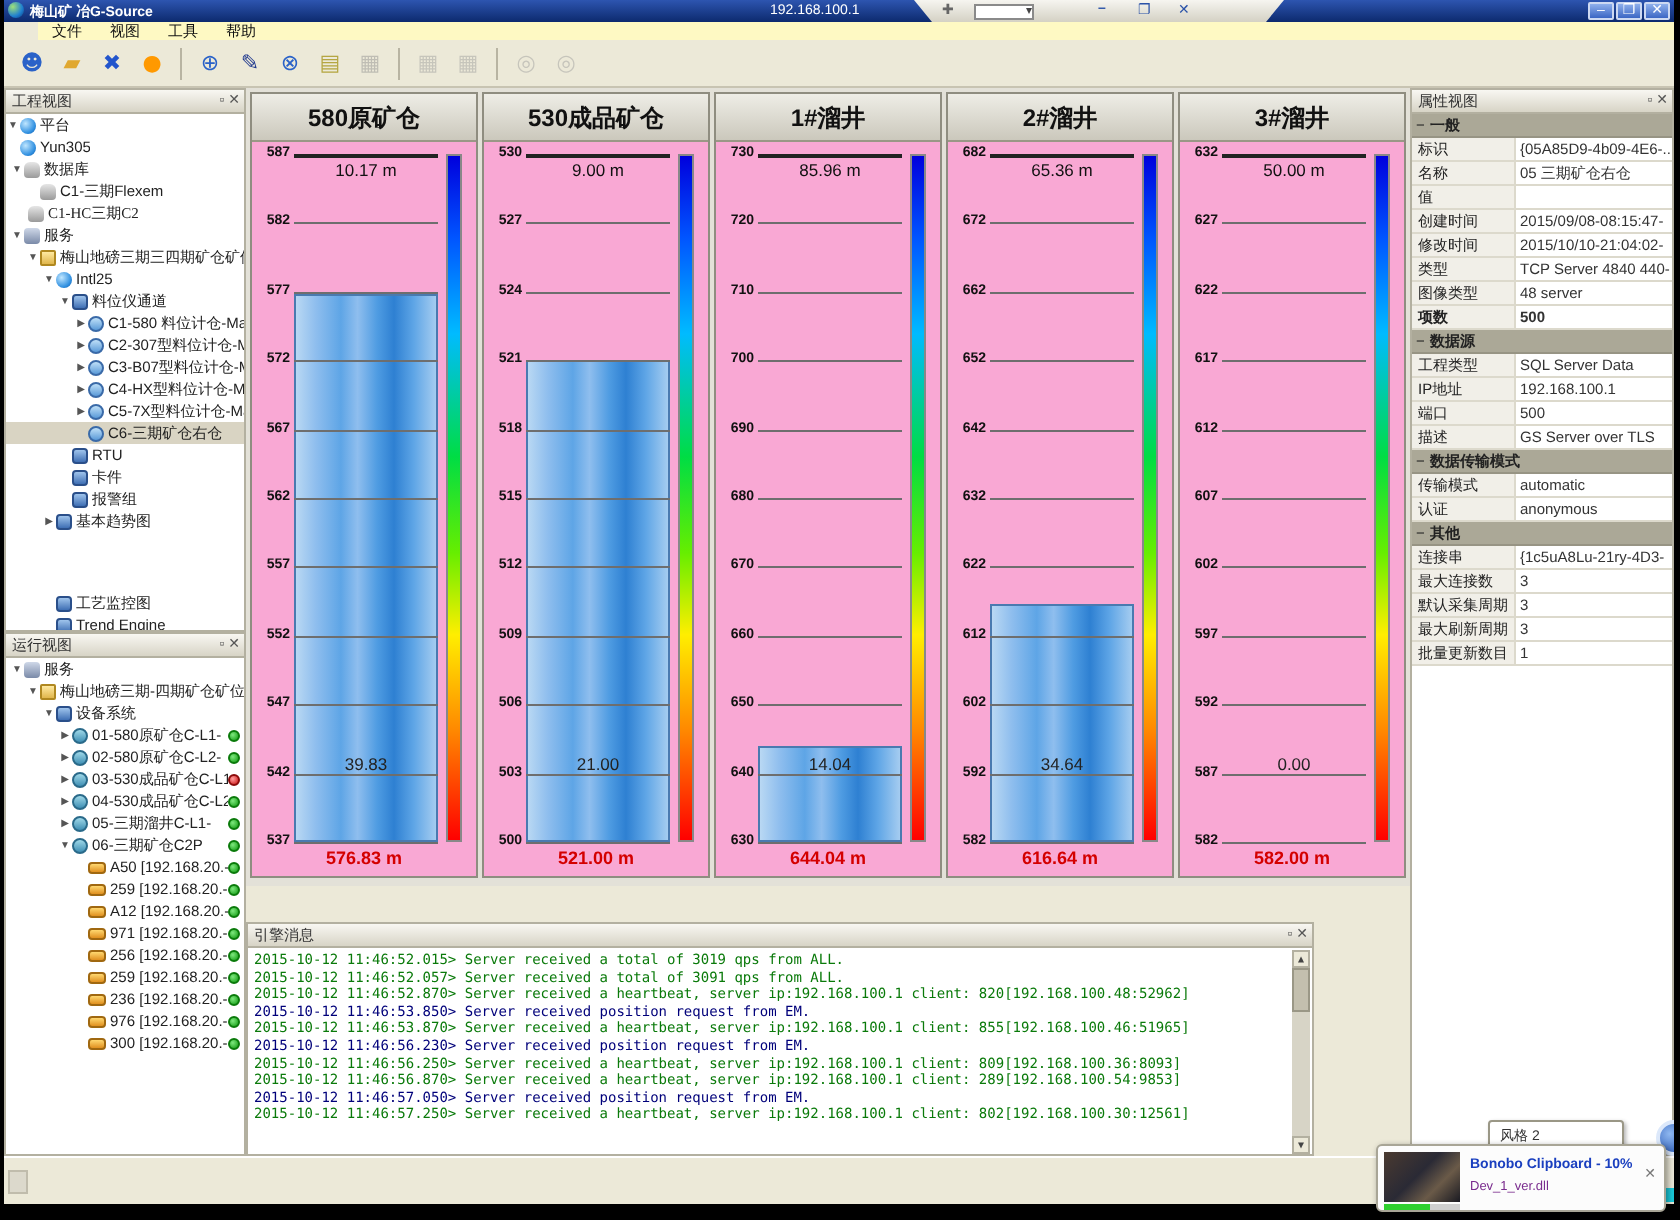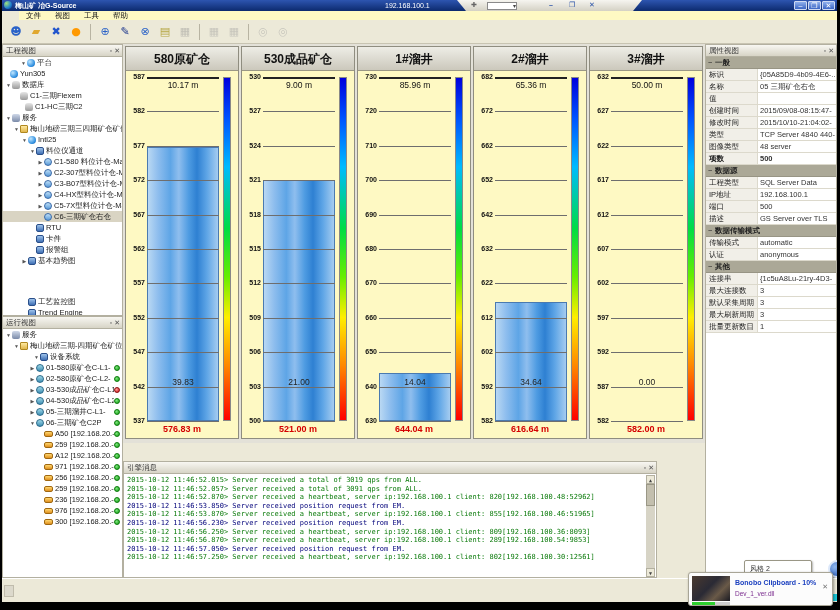--- a/index.html
+++ b/index.html
@@ -68,21 +68,21 @@
 
   
   #main { position:absolute; left:121px; top:44px; width:582px; height:534px; }
   #tabstrip { height:18px; background:#d7d4c6; border-bottom:1px solid #9a9786; padding:2px 2px 0 2px; display:flex; gap:2px; }
   .tab { height:16px; padding:0 5px; font-size:7.5px; line-height:15px; border:1px solid #9a9786;
     border-bottom:none; border-radius:2px 2px 0 0; background:#c9c6b8; color:#333; display:flex; align-items:center; gap:3px; }
   .tab.active { background:#f2f0e8; }
   .tab .ticon { font-size:7px; }
   .tab .tclose { font-size:7px; color:#333; margin-left:2px; }
   #gauge-area { height:399px; background:#e3e1d8; display:flex; gap:2px; padding:2px; }
-  .gauge { width:114px; height:393px; background:#fef9c3; border:1px solid #8f8d80; position:relative; }
+  .gauge { width:114px; height:393px; background:#f9a8d4; border:1px solid #8f8d80; position:relative; }
   .gtitle { height:24px; background:linear-gradient(#eeede6,#cbc8bc); border-bottom:1px solid #9a9786;
     text-align:center; font-size:12px; font-weight:bold; line-height:24px; color:#111; }
   .gbody { position:relative; height:367px; }
   .gtick { position:absolute; left:0; width:19px; text-align:right; font-size:7px; font-weight:bold; color:#111; }
   .gline { position:absolute; left:21px; width:72px; height:1px; background:#6e6e6e; }
   .gline.top { height:2px; background:#222; }
   .gfill { position:absolute; left:21px; width:72px;
     background:linear-gradient(90deg,#b9d8f3 0%,#8fbeee 14%,#5ea5e6 32%,#8fbeee 44%,#4f9ce2 58%,#2e80d2 70%,#5ea5e6 84%,#a5ccf0 100%);
     border:1px solid #4a7ab0; }
   .gempty { position:absolute; left:21px; width:72px; text-align:center; font-size:8.5px; color:#111; }
@@ -180,41 +180,41 @@
       <span class="tbtn dis" style="color: rgb(154, 154, 154);">◎</span>
       <span class="tbtn dis" style="color: rgb(154, 154, 154);">◎</span>
     </div>
 
   <div id="panel-project">
     <div class="panel-header">
       <span>工程视图</span>
       <span class="ph-btns">▫ ✕</span>
     </div>
     <div class="tree-body" id="project-tree">
-        <div class="trow" style="padding-left: 17px;">
+        <div class="trow" style="padding-left: 0;">
           <span class="arrow">▼</span>
           <span class="tico globe"></span>
           <span class="tlabel">平台</span>
         </div>
         <div class="trow" style="">
           <span class="arrow"></span>
           <span class="tico globe"></span>
           <span class="tlabel">Yun305</span>
         </div>
         <div class="trow" style="padding-left: 2px;">
           <span class="arrow">▼</span>
           <span class="tico db"></span>
           <span class="tlabel">数据库</span>
         </div>
         <div class="trow" style="padding-left: 10px;">
           <span class="arrow"></span>
           <span class="tico db"></span>
           <span class="tlabel">C1-三期Flexem</span>
         </div>
-        <div class="trow" style="padding-left: 15px;">
+        <div class="trow" style="padding-left: 4px; font-family: Liberation Serif, serif;">
           <span class="arrow"></span>
           <span class="tico db"></span>
           <span class="tlabel">C1-HC三期C2</span>
         </div>
         <div class="trow" style="padding-left: 2px;">
           <span class="arrow">▼</span>
           <span class="tico srv"></span>
           <span class="tlabel">服务</span>
         </div>
         <div class="trow" style="padding-left: 10px;">
@@ -314,21 +314,21 @@
         <div class="trow" style="padding-left: 2px;">
           <span class="arrow">▼</span>
           <span class="tico srv"></span>
           <span class="tlabel">服务</span>
         </div>
         <div class="trow" style="padding-left: 10px;">
           <span class="arrow">▼</span>
           <span class="tico folder"></span>
           <span class="tlabel">梅山地磅三期-四期矿仓矿位-</span>
         </div>
-        <div class="trow" style="padding-left: 30px; align-items: center;">
+        <div class="trow" style="padding-left: 18px; align-items: center;">
           <span class="arrow">▼</span>
           <span class="tico cube"></span>
           <span class="tlabel">设备系统</span>
         </div>
         <div class="trow" style="padding-left: 26px;">
           <span class="arrow">▶</span>
           <span class="tico dev"></span>
           <span class="tlabel">01-580原矿仓C-L1-</span>
           <span class="dot green"></span>
         </div>

